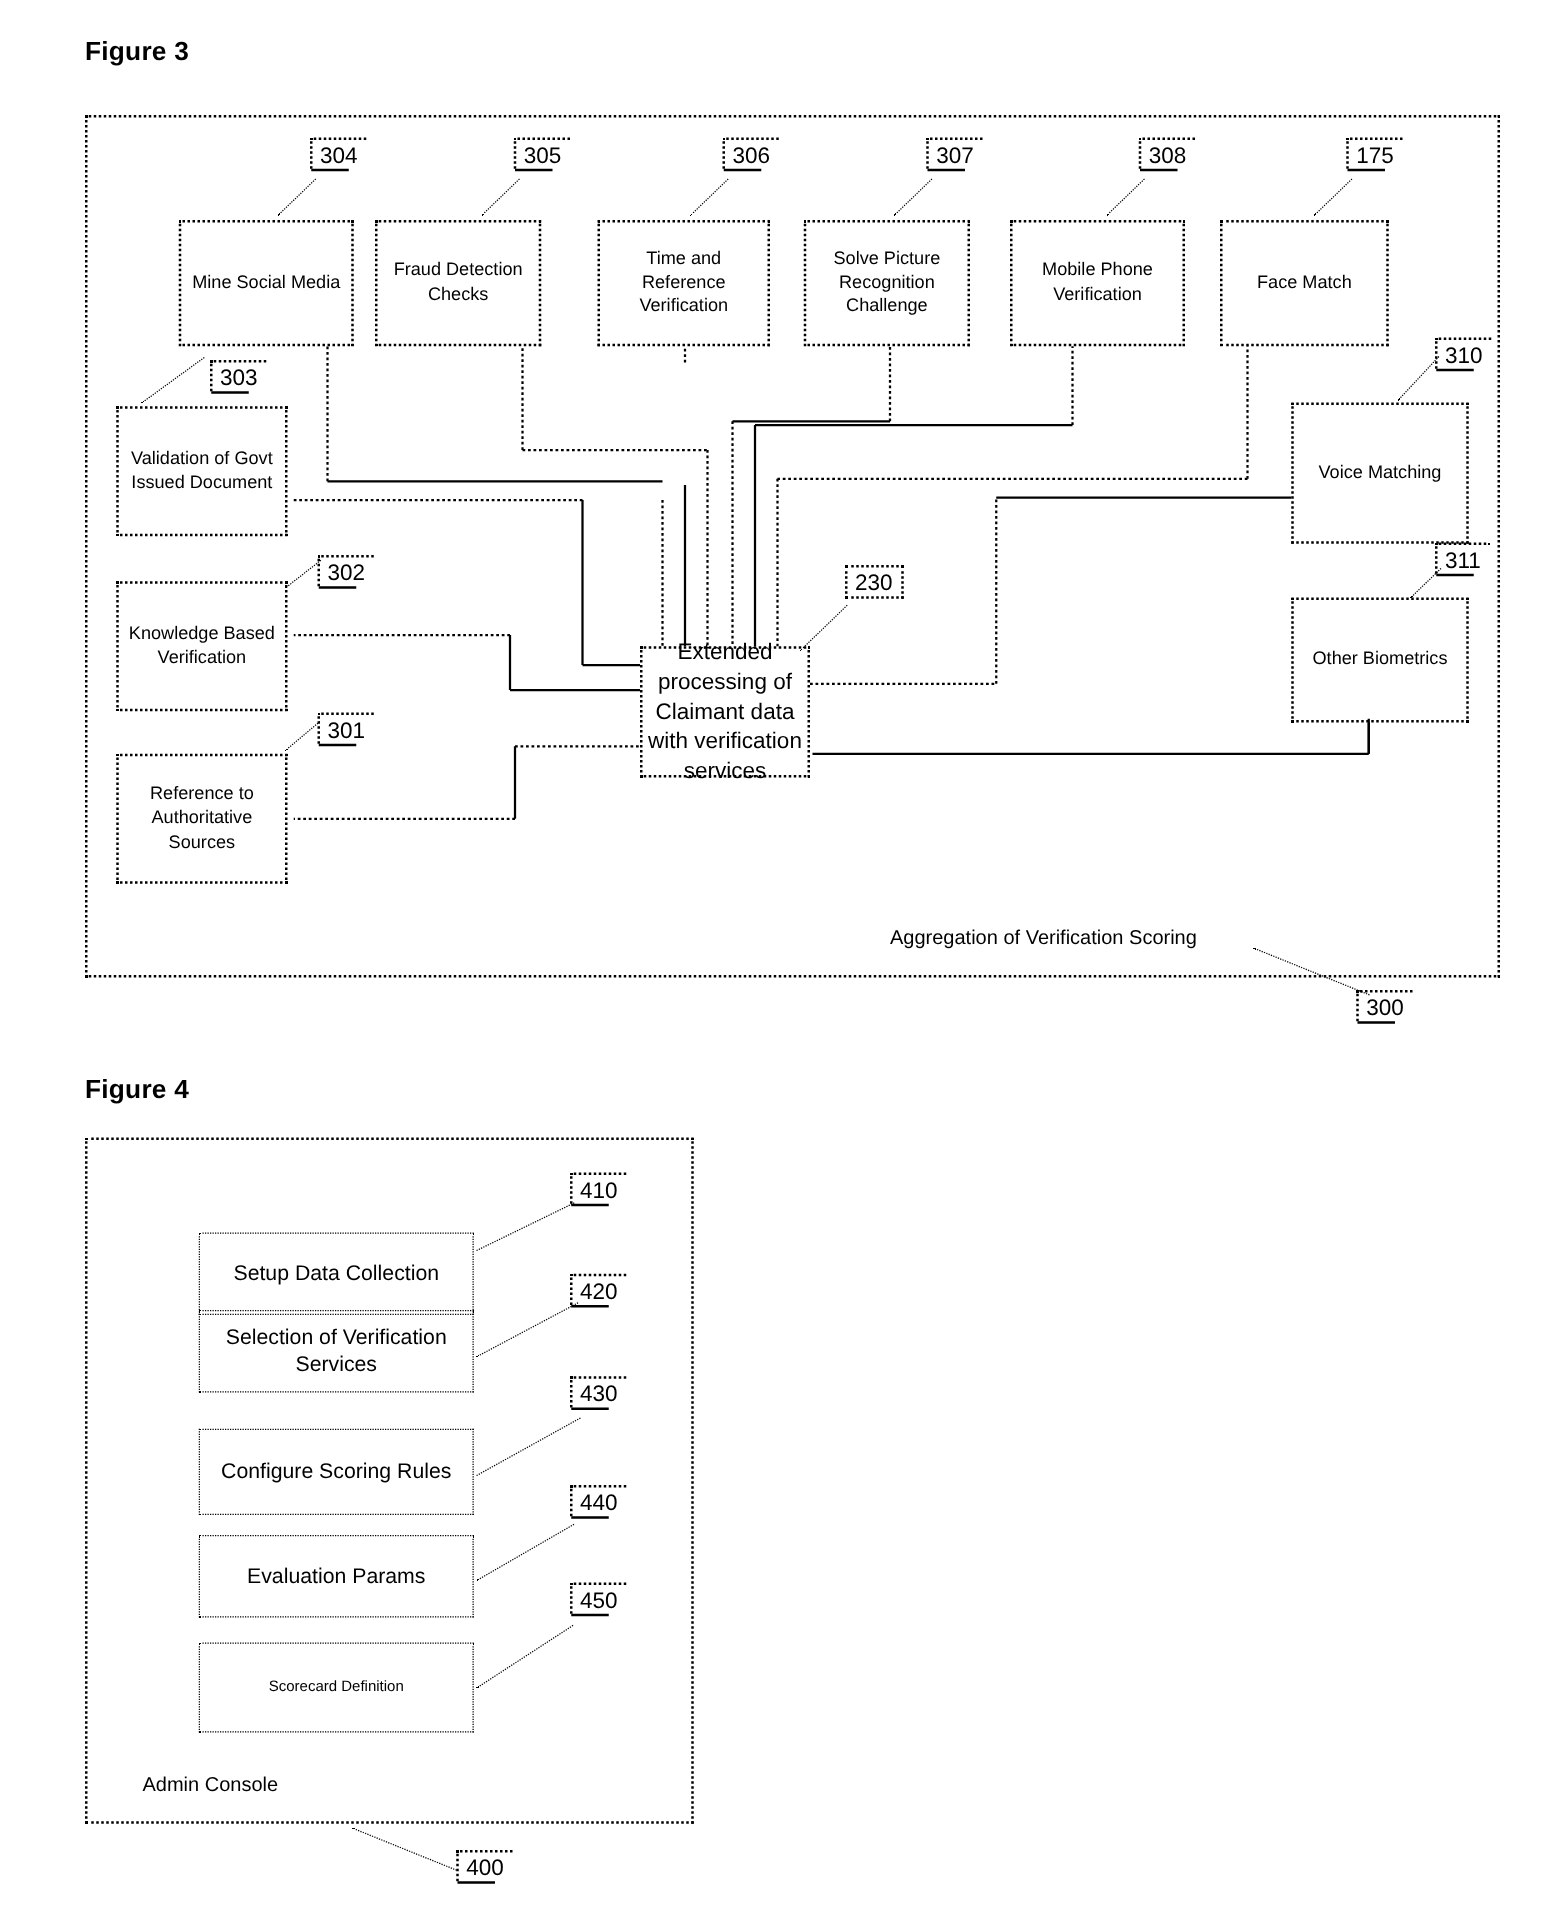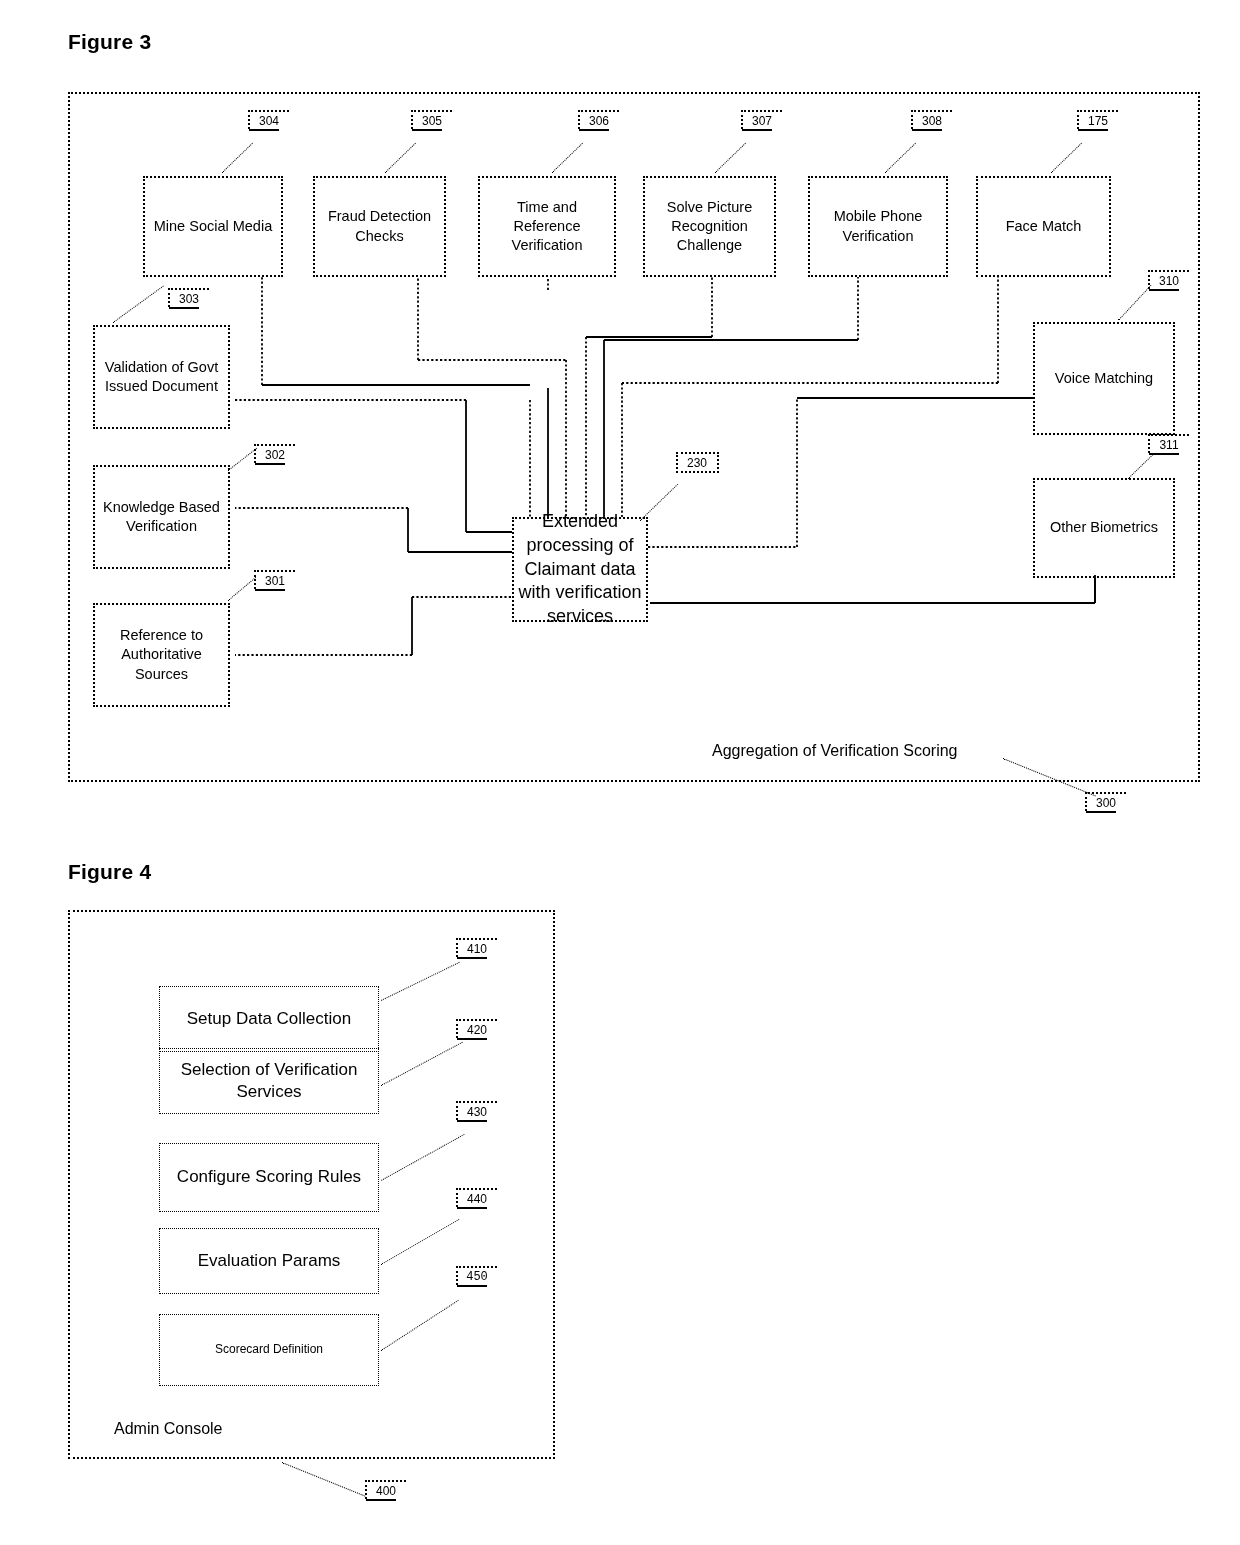--- a/index.html
+++ b/index.html
@@ -1,21 +1,21 @@
 <!DOCTYPE html>
 <html><head>
 <meta charset="utf-8">
 <style>
   html,body{margin:0;padding:0;background:#ffffff;}
   body{width:1240px;height:1545px;position:relative;font-family:"Liberation Sans",sans-serif;color:#000;}
   .fig-title{position:absolute;font-weight:bold;font-size:21px;letter-spacing:.2px;}
   .outer{position:absolute;border:2px dotted #000;box-sizing:border-box;}
   .node{position:absolute;border:2px dotted #000;box-sizing:border-box;display:flex;align-items:center;justify-content:center;text-align:center;font-size:14.5px;line-height:1.32;padding:2px 4px;}
   .node.thin{border:1.5px dotted #000;}
-  .reftag{position:absolute;font-size:12px;line-height:1;}
+  .reftag{position:absolute;font-size:18px;line-height:1;}
   .reftag .rt-box{position:relative;border-top:2px dotted #000;border-left:2px dotted #000;padding:3px 7px 2px 6px;display:inline-block;min-width:26px;text-align:center;}
   .reftag .rt-ul{border-bottom:2.5px solid #000;width:30px;margin-left:1px;}
   .leader{position:absolute;border-top:1.6px dotted #000;transform-origin:0 0;height:0;}
   .free-label{position:absolute;font-size:16px;white-space:nowrap;}
   svg.wires{position:absolute;left:0;top:0;overflow:visible;}
   svg.wires line, svg.wires path, svg.wires polyline{fill:none;}
   .sld{stroke:#000;stroke-width:1.8;}
   .dsh{stroke:#000;stroke-width:1.8;stroke-dasharray:2.2 2.2;}
 </style>
 </head>
@@ -73,21 +73,21 @@
   <polyline class="sld" marker-end="url(#ahS)" points="797,398 1033,398"></polyline>
 
   <polyline class="sld" points="1095,575 1095,603"></polyline>
   <polyline class="sld" marker-end="url(#ahS)" points="1095,603 650,603"></polyline>
   <polyline class="sld" marker-end="url(#ahS)" points="1095,603 1095,578"></polyline>
 </svg>
 
 <div class="node" style="left:143px;top:176px;width:140px;height:101px;">
   <span>Mine Social Media</span>
 </div>
-<div class="node" style="left:313px;top:176px;width:133px;height:101px;">
+<div class="node" style="left:300px;top:176px;width:133px;height:101px;">
   <span>Fraud Detection Checks</span>
 </div>
 <div class="node" style="left:478px;top:176px;width:138px;height:101px;">
   <span>Time and Reference Verification</span>
 </div>
 <div class="node" style="left:643px;top:176px;width:133px;height:101px;">
   <span>Solve Picture Recognition Challenge</span>
 </div>
 <div class="node" style="left:808px;top:176px;width:140px;height:101px;">
   <span>Mobile Phone Verification</span>
@@ -214,21 +214,21 @@
   <div class="rt-ul"></div>
 </div>
 <div class="reftag" style="left:456px;top:1101px;">
   <div class="rt-box"><span>430</span></div>
   <div class="rt-ul"></div>
 </div>
 <div class="reftag" style="left:456px;top:1188px;">
   <div class="rt-box"><span>440</span></div>
   <div class="rt-ul"></div>
 </div>
-<div class="reftag" style="left:456px;top:1266px;font-family:Liberation Mono, monospace;">
+<div class="reftag" style="left:456px;top:1266px;">
   <div class="rt-box"><span>450</span></div>
   <div class="rt-ul"></div>
 </div>
 <div class="reftag" style="left:365px;top:1480px;">
   <div class="rt-box"><span>400</span></div>
   <div class="rt-ul"></div>
 </div>
 
 <div class="leader" style="left:381px;top:1000px;width:87px;transform:rotate(-26deg);"></div>
 <div class="leader" style="left:381px;top:1085px;width:92px;transform:rotate(-28deg);"></div>

